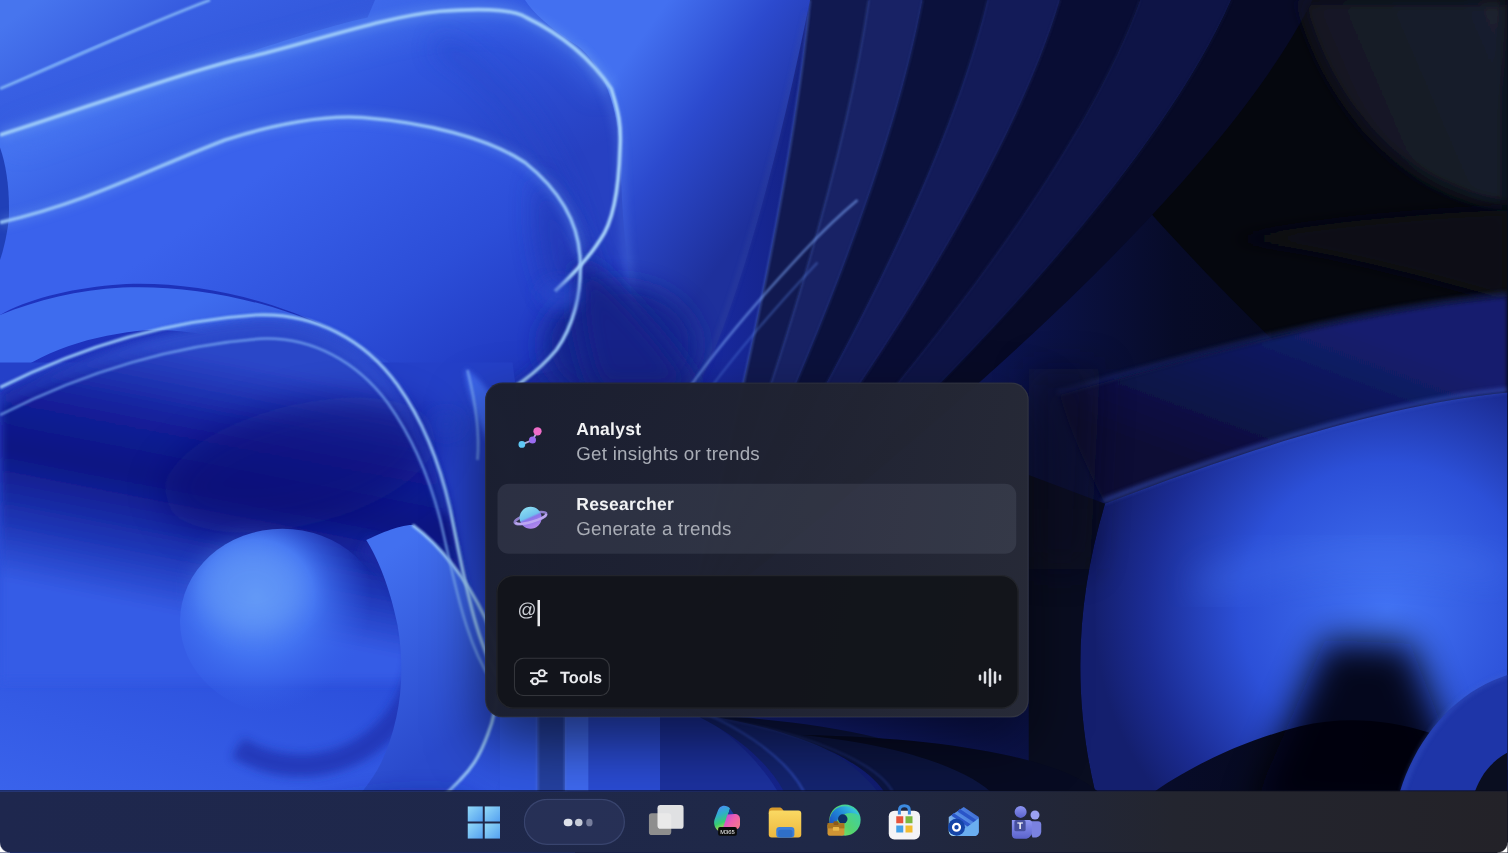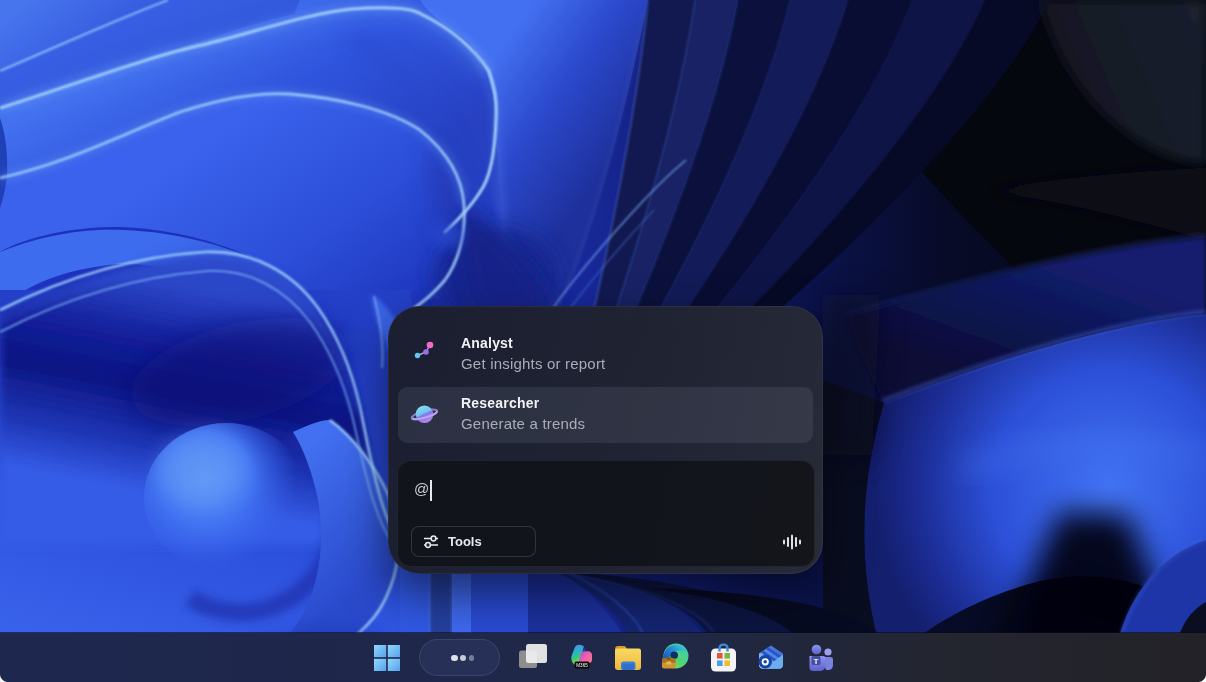--- a/index.html
+++ b/index.html
@@ -1,30 +1,30 @@
 <!DOCTYPE html>
 <html><head>
 <meta charset="utf-8">
 <style>
   html,body{margin:0;padding:0;width:1206px;height:682px;overflow:hidden;background:#0a0f28;font-family:"Liberation Sans",sans-serif;}
   #wall{position:absolute;left:0;top:0;filter:blur(0.6px);}
-  #panel{position:absolute;left:388px;top:306px;width:435px;height:268px;border-radius:32px;
+  #panel{position:absolute;left:388px;top:306px;width:435px;height:268px;border-radius:14px;
     background:linear-gradient(100deg, rgba(26,30,46,0.985) 0%, rgba(32,35,49,0.978) 55%, rgba(40,43,55,0.97) 100%);
     box-shadow:0 20px 45px rgba(0,0,5,0.55), 0 0 0 1px rgba(255,255,255,0.055) inset;}
   .row{position:absolute;left:10px;width:415px;height:56px;border-radius:9px;}
   .row .tt{position:absolute;left:63px;top:8px;font-size:14px;font-weight:bold;color:#f1f2f4;letter-spacing:0.2px;}
   .row .ss{position:absolute;left:63px;top:28px;font-size:15px;color:#a9adb6;letter-spacing:0.2px;}
   #row1{top:21px;}
   #row2{top:81px;background:rgba(150,158,180,0.14);}
   #inputbox{position:absolute;left:9px;top:154px;width:418px;height:107px;border-radius:14px;
     background:rgba(17,19,25,0.92);box-shadow:0 0 0 1px rgba(255,255,255,0.07) inset;}
   #atline{position:absolute;left:17px;top:20px;font-size:15px;color:#c9ccd3;}
   #caret{position:absolute;left:33px;top:20px;width:2px;height:21px;background:#e8e9ec;}
   #toolsbtn{position:absolute;left:14px;top:66px;width:77px;height:31px;border-radius:8px;
-    box-shadow:0 0 0 1px rgba(255,255,255,0.14) inset;padding-left:48px;}
+    box-shadow:0 0 0 1px rgba(255,255,255,0.14) inset;}
   #toolsbtn span{position:absolute;left:37px;top:8px;font-size:13px;font-weight:bold;color:#e9eaee;}
   #taskbar{position:absolute;left:0;top:633px;width:1206px;height:49px;
     background:linear-gradient(90deg,#1e274e 0%,#1f2847 55%,#23252f 78%,#232228 100%);box-shadow:0 -1px 0 rgba(8,12,28,0.6);}
   .tic{position:absolute;top:0;}
 </style>
 </head>
 <body>
 <svg id="wall" width="1206" height="682" viewBox="0 0 1206 682">
 <defs>
   <linearGradient id="gBase" x1="0" y1="0" x2="1206" y2="0" gradientUnits="userSpaceOnUse">
@@ -225,21 +225,21 @@
 </svg>
 <div id="panel">
   <div class="row" id="row1">
     <svg width="26" height="24" style="position:absolute;left:13px;top:10px" viewBox="0 0 26 24">
       <path d="M6.5,18.5 L15,15 L19,8" stroke="#b0a8d8" stroke-width="1.4" fill="none"></path>
       <circle cx="6.5" cy="18.5" r="2.7" fill="#5fc8f4"></circle>
       <circle cx="15" cy="15" r="2.8" fill="#9a6cf0"></circle>
       <circle cx="19" cy="8" r="3.3" fill="#ef6cc8"></circle>
     </svg>
     <div class="tt">Analyst</div>
-    <div class="ss">Get insights or report</div>
+    <div class="ss">Get insights or trends</div>
   </div>
   <div class="row" id="row2">
     <svg width="28" height="28" style="position:absolute;left:12px;top:14px" viewBox="0 0 28 28">
       <defs>
         <linearGradient id="rg1" x1="0.2" y1="0" x2="0.65" y2="1">
           <stop offset="0" stop-color="#8fe0f2"></stop>
             <stop offset="0.46" stop-color="#6fc2ee"></stop>
           <stop offset="0.55" stop-color="#8a74ea"></stop>
             <stop offset="1" stop-color="#b48aec"></stop>
         </linearGradient>

